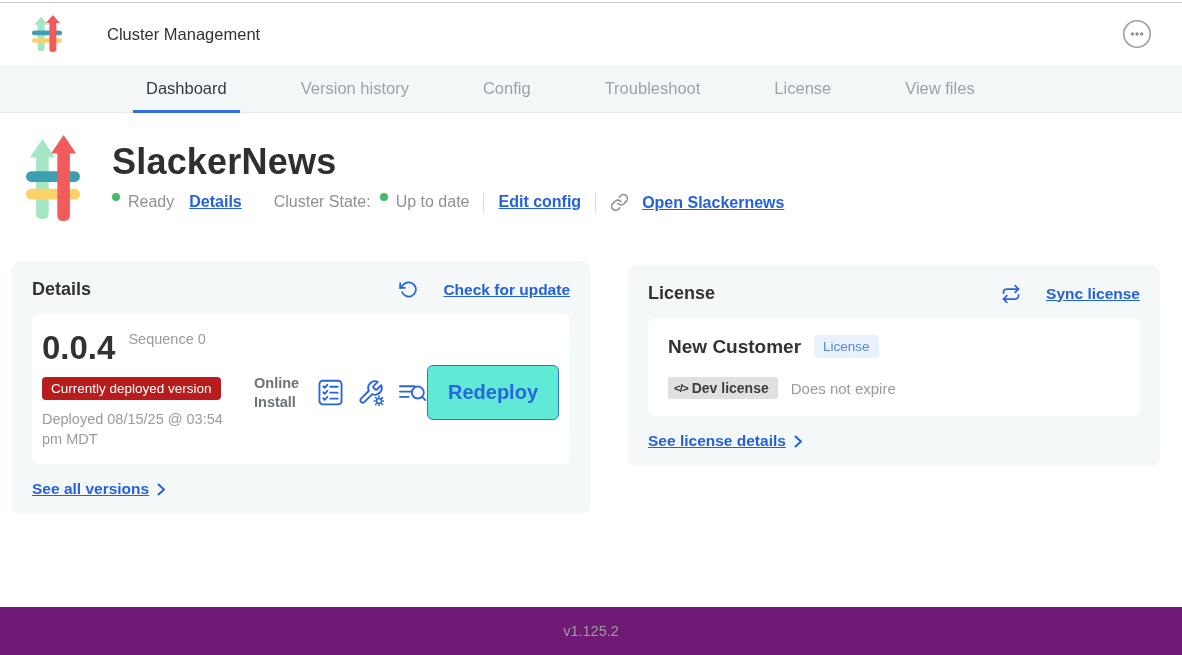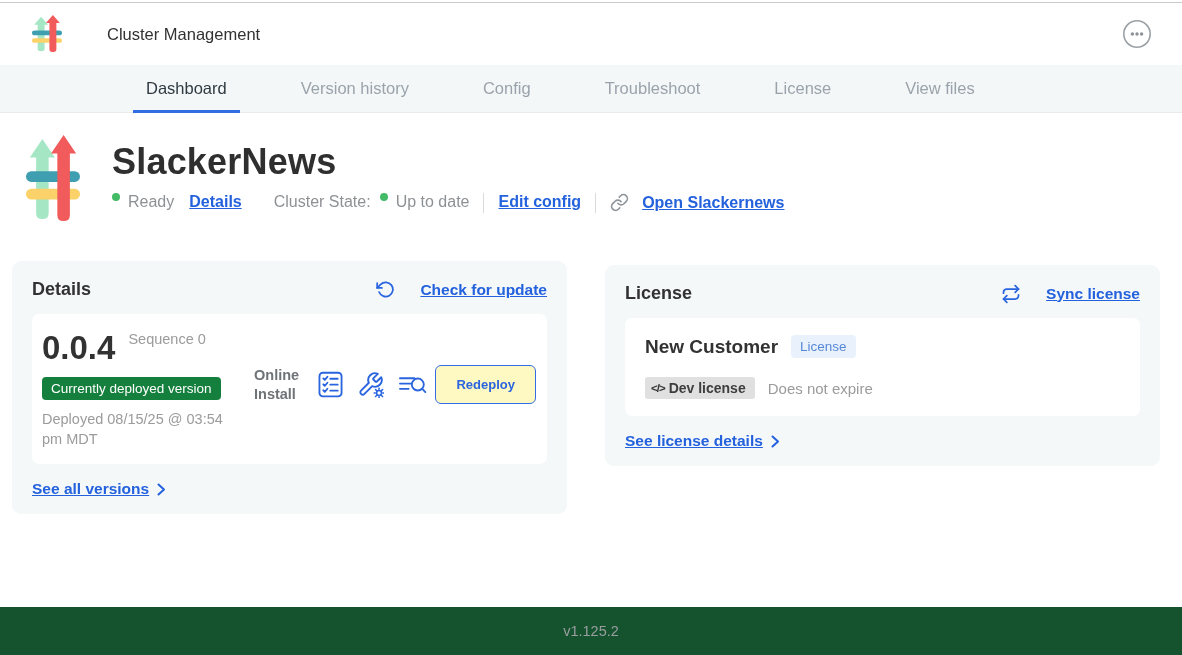--- a/index.html
+++ b/index.html
@@ -52,42 +52,42 @@
   .muted-note { color:#b5b9bd; font-size:14.5px; font-weight:400; margin-right:6px; }
 
   .inner-card { background:#fff; border-radius:7px; margin-top:14px; }
 
   
   .version-inner { padding:17px 11px 15px 10px; display:flex; }
   .version-left { width:212px; flex:none; }
   .version-num-row { display:flex; align-items:flex-start; }
   .version-num { font-size:33px; font-weight:700; color:#323232; line-height:1; }
   .sequence { font-size:14.5px; color:#9b9b9b; margin-left:13px; }
-  .deployed-badge { display:inline-block; margin-top:13px; background:#15803d; color:#fff; font-size:13.5px; font-weight:500; padding:4px 9px; border-radius:4px; }
+  .deployed-badge { display:inline-block; margin-top:13px; background:#b91c1c; color:#fff; font-size:13.5px; font-weight:500; padding:4px 9px; border-radius:4px; }
   .deployed-at { margin-top:9px; font-size:14.5px; color:#9b9b9b; line-height:1.38; width:200px; }
   .version-right { flex:1; display:flex; align-items:center; align-self:flex-start; margin-top:34px; }
   .install-type { width:54px; font-size:14.5px; font-weight:600; color:#6e7378; line-height:1.25; margin-right:10px; }
   .action-icons { display:flex; align-items:center; gap:14px; }
   .icon-btn { background:none; border:none; padding:0; cursor:pointer; display:flex; }
-  .redeploy-btn { margin-left:auto; background:#fef9c3; border:1px solid #326de6; border-radius:6px; color:#2a64de; font-weight:700; font-size:13px; padding:0 20px; height:39px; cursor:pointer; font-family:inherit; }
+  .redeploy-btn { margin-left:auto; background:#5eead4; border:1px solid #326de6; border-radius:6px; color:#2a64de; font-weight:700; font-size:20px; padding:0 20px; height:55px; cursor:pointer; font-family:inherit; }
   .card-footer-link { display:inline-flex; align-items:center; gap:8px; margin-top:16px; font-size:15.5px;text-align:right; }
 
   
   .license-card { margin-top:4px; }
   .license-inner { padding:17px 20px 17px; }
   .customer-row { display:flex; align-items:center; }
   .customer-name { font-size:19px; font-weight:700; color:#323232; }
   .channel-badge { margin-left:13px; background:#e9f1fc; color:#5688d8; font-size:13.5px; padding:4px 9px; border-radius:4px; }
   .license-meta-row { display:flex; align-items:center; margin-top:19px; }
   .dev-tag { display:inline-flex; align-items:center; gap:4px; background:#e0e0e0; border-radius:3px; padding:3px 9px 3px 6px; font-size:14px; font-weight:700; color:#3d3d3d; }
   .dev-tag .code-glyph { font-size:11.5px; font-weight:700; letter-spacing:-1px; color:#323232; }
   .expiry { margin-left:13px; font-size:15px; color:#9b9b9b; }
 
   
-  .footer { height:48px; background:#14532d; display:flex; align-items:center; justify-content:center; font-size:14.5px; color:#9a9da0; }
+  .footer { height:48px; background:#701a75; display:flex; align-items:center; justify-content:center; font-size:14.5px; color:#9a9da0; }
 
   svg.stroke-blue { stroke:#2a64de; fill:none; stroke-linecap:round; stroke-linejoin:round; }
   svg.stroke-gray { stroke:#8f959a; fill:none; stroke-linecap:round; stroke-linejoin:round; }
 </style>
 </head>
 <body>
 
 <div class="page">
 
   <div class="topline"></div>

